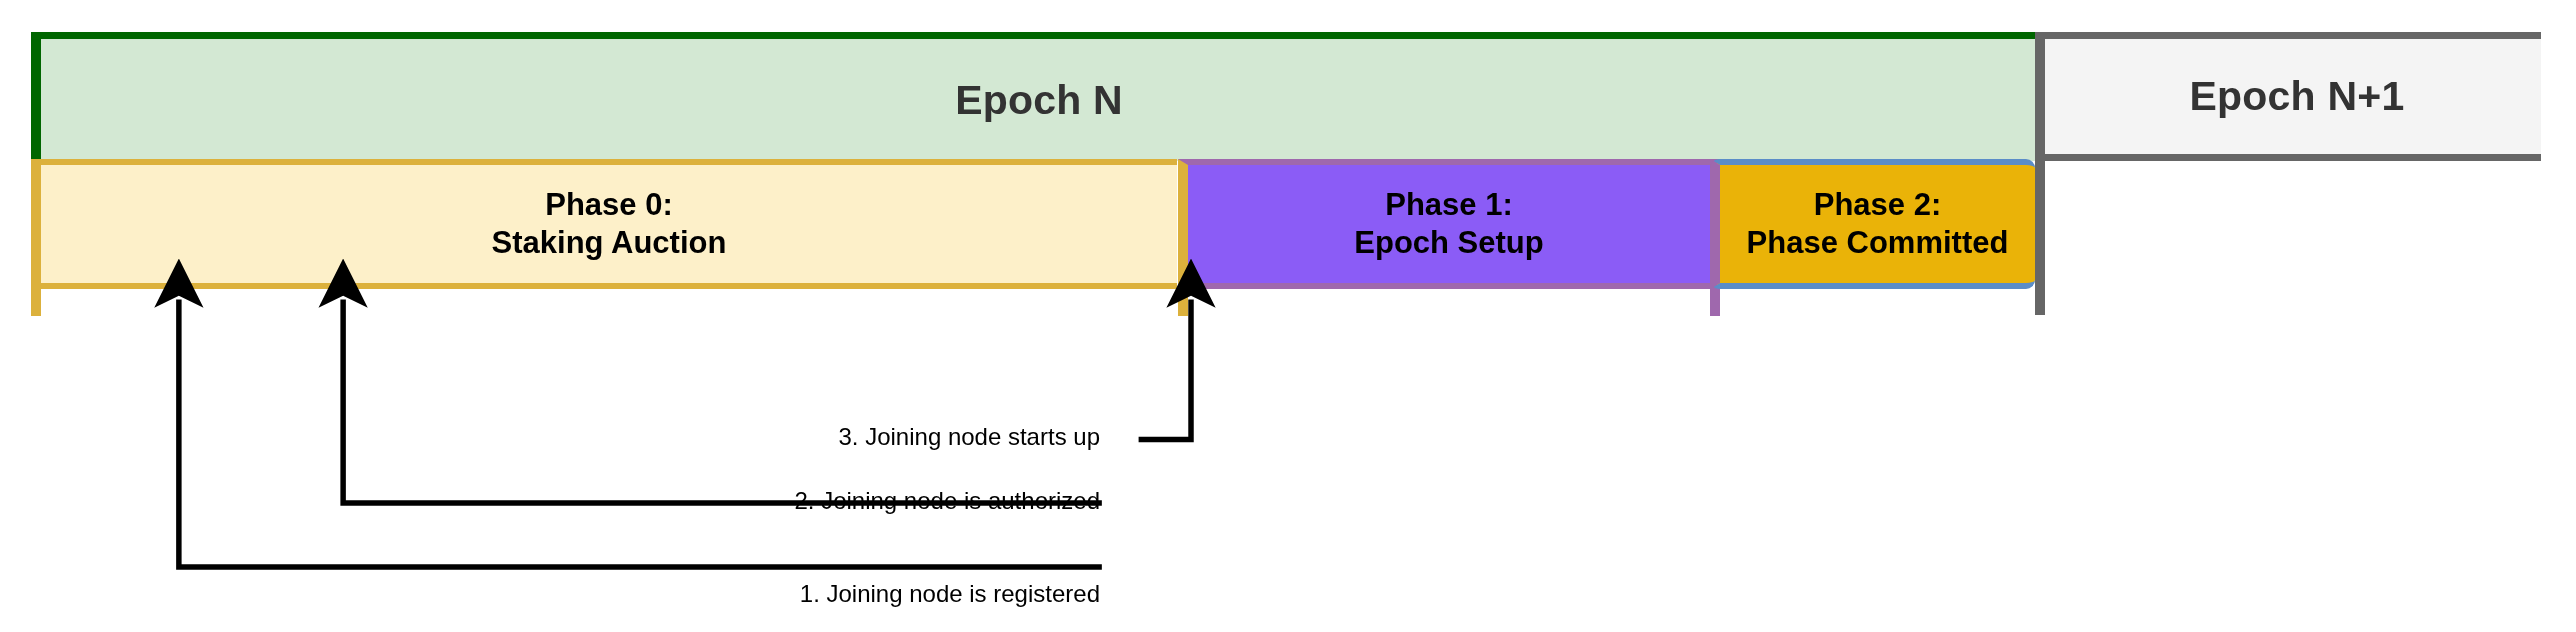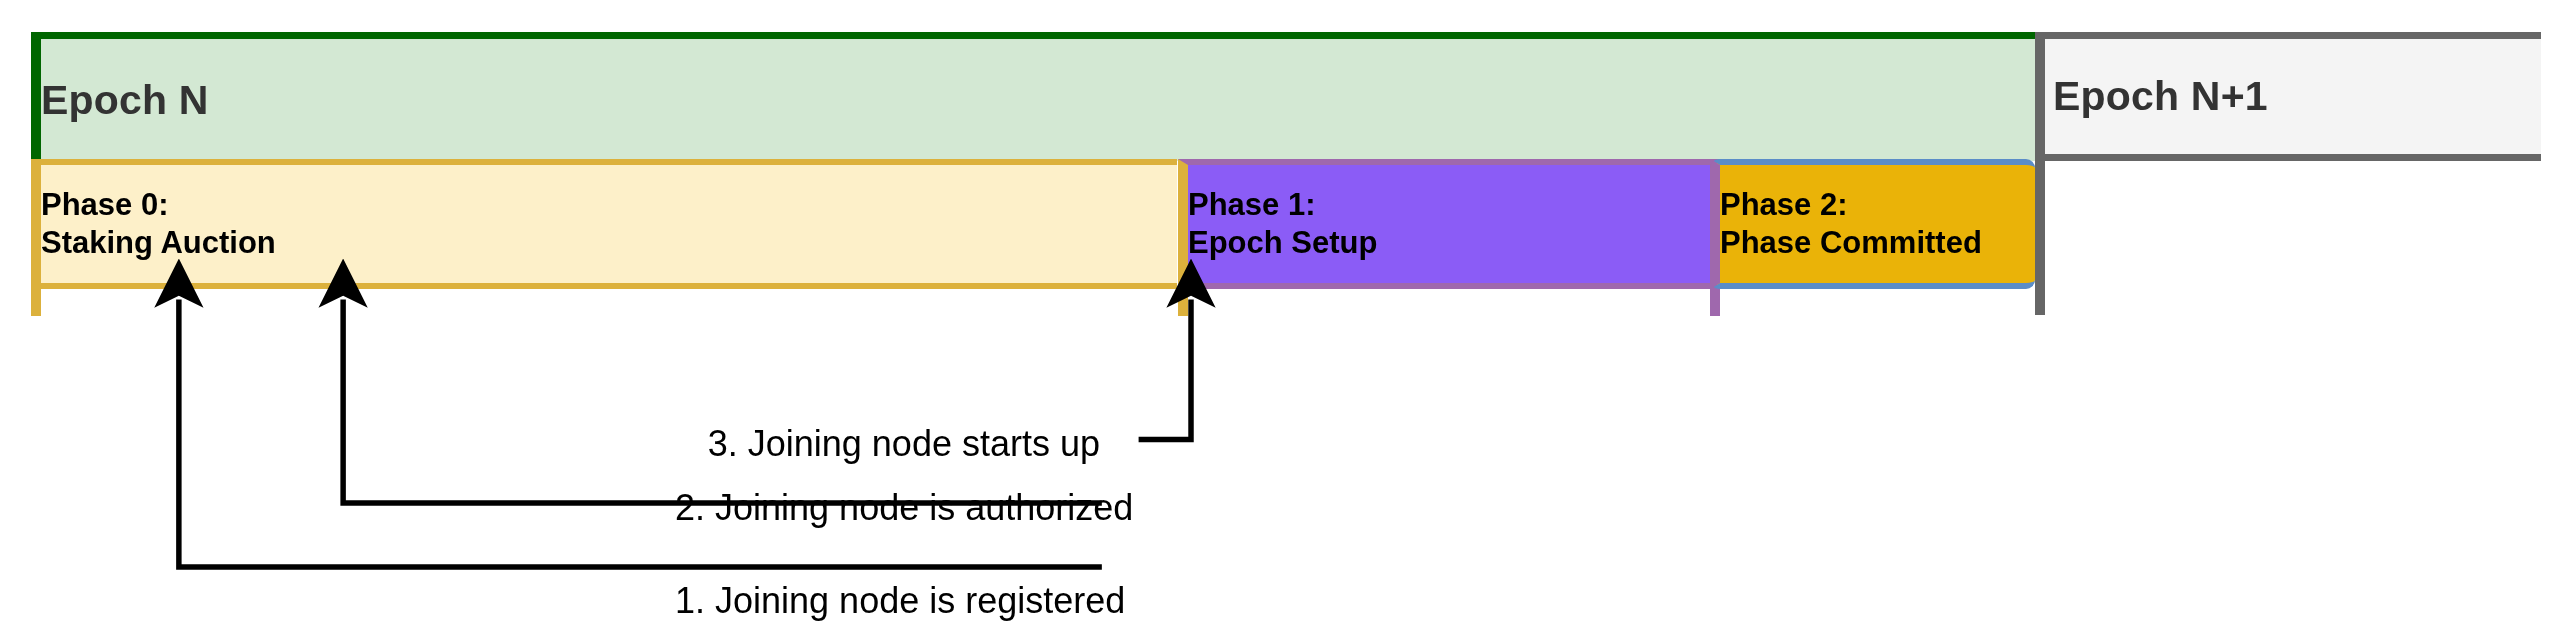--- a/index.html
+++ b/index.html
@@ -17,20 +17,21 @@
     background: #ffffff;
     overflow: hidden;
   }
 
   
   .epoch-box {
     position: absolute;
     box-sizing: border-box;
     display: flex;
     align-items: center;
+    justify-content: center;
     font-weight: bold;
     letter-spacing: 0.2px;
   }
 
   #epoch-n {
     left: 31px;
     top: 32px;
     width: 2006px;
     height: 129px;
     background: #d3e8d3;
@@ -62,20 +63,21 @@
     height: 283px;
     background: #666666;
   }
 
   
   .phase-box {
     position: absolute;
     box-sizing: border-box;
     display: flex;
     flex-direction: column;
+    align-items: center;
     justify-content: center;
     font-weight: bold;
     font-size: 31px;
     color: #000000;
     line-height: 1.22;
     white-space: nowrap;
   }
 
   #phase-0 {
     left: 31px;
@@ -118,21 +120,21 @@
     top: 159px;
     height: 157px;
   }
   #stub-0 { left: 31px;   background: #dcb13c; }
   #stub-1 { left: 1178px; background: #dcb13c; }
   #stub-2 { left: 1710px; background: #9f68ad; }
 
   
   .callout-label {
     position: absolute;
-    font-size: 36px;
+    font-size: 24px;
     color: #000000;
     white-space: nowrap;
     text-align: right;
   }
 
   
   #connectors {
     position: absolute;
     left: 0;
     top: 0;

